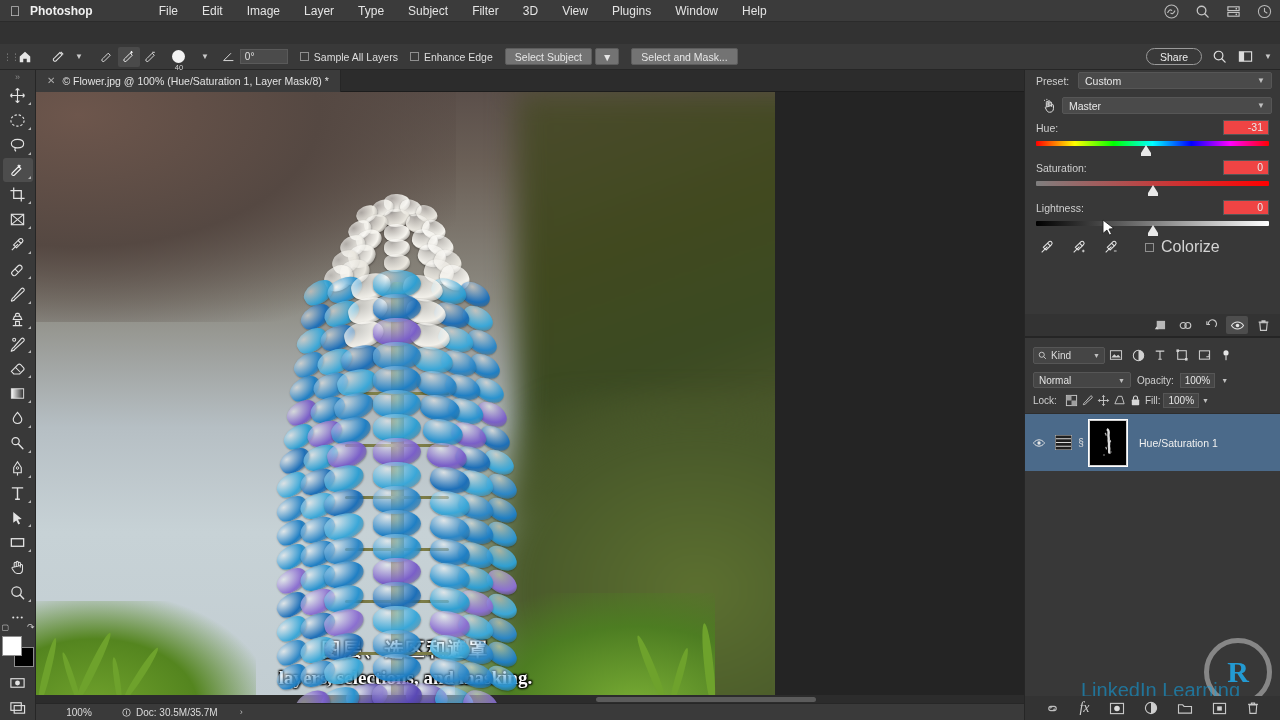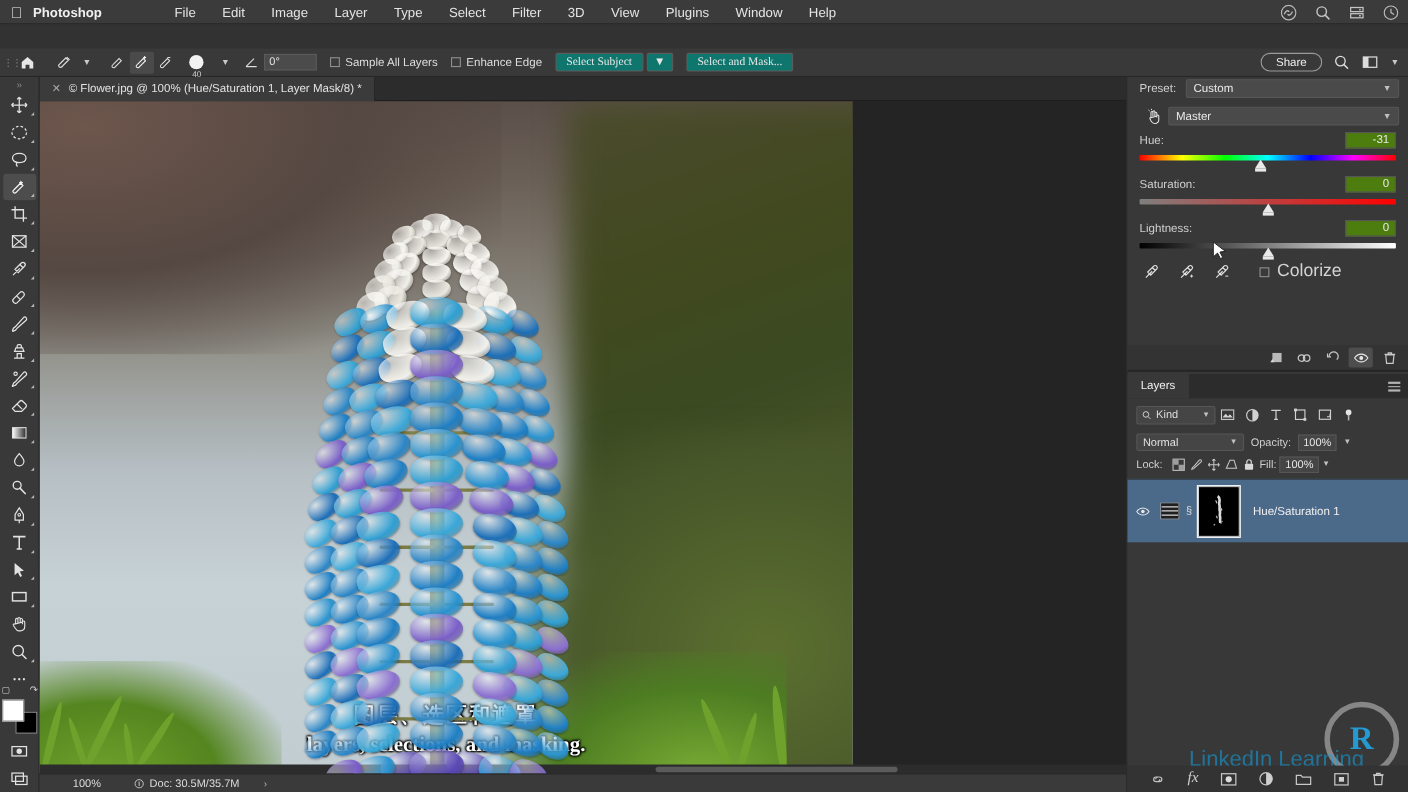--- a/index.html
+++ b/index.html
@@ -48,23 +48,23 @@
   .brushsz{ position:relative; width:34px; height:20px; display:flex; flex-direction:column;
             align-items:center; justify-content:center; }
   .brushdot{ width:13px; height:13px; border-radius:50%; background:#f2f2f2; }
   .brushnum{ font-size:7.5px; color:#cfcfcf; position:absolute; bottom:-5px; }
   .ang{ display:flex; align-items:center; gap:5px; margin-left:8px; }
   .angbox{ width:48px; height:15px; background:#4b4b4b; border:1px solid #5a5a5a; }
   .angval{ font-size:10px; color:#e0e0e0; }
   .chk{ display:flex; align-items:center; gap:5px; margin-left:12px; }
   .box{ width:9px; height:9px; border:1px solid #8f8f8f; background:#3a3a3a; }
   .obtxt{ font-size:10.5px; color:#dedede; white-space:nowrap; }
-  .obbtn{ height:17px; background:#0f766e; border:1px solid #5c5c5c; border-radius:2px;
+  .obbtn{ height:17px; background:#737373; border:1px solid #5c5c5c; border-radius:2px;
           display:flex; align-items:center; justify-content:center; padding:0 9px;
-          font-size:10.5px; color:#e6e6e6; margin-left:12px; white-space:nowrap;font-family:Liberation Serif, serif; }
+          font-size:10.5px; color:#e6e6e6; margin-left:12px; white-space:nowrap; }
   .obbtn.sm{ padding:0 6px; margin-left:3px; }
   .share{ position:absolute; right:78px; height:17px; padding:0 13px; border:1px solid #9a9a9a;
           border-radius:9px; display:flex; align-items:center; font-size:10.5px; color:#eee; }
   .optright{ position:absolute; right:8px; display:flex; align-items:center; gap:11px; }
 
   
   .tabbar{
     position:absolute; top:70px; left:36px; width:988px; height:22px;
     background:#2c2c2c; border-bottom:1px solid #1d1d1d; display:flex; align-items:center;
   }
@@ -140,21 +140,21 @@
   .plab{ font-size:10.5px; color:#cfcfcf; width:42px; }
   .psel{ flex:1; height:17px; background:#4a4a4a; border:1px solid #565656; border-radius:2px;
          display:flex; align-items:center; justify-content:space-between; padding:0 6px;
          font-size:10.5px; color:#e8e8e8; }
   .psel .cv{ font-size:8px; color:#c0c0c0; }
   .handico{ width:26px; display:flex; align-items:center; justify-content:center; }
 
   .slabel{ display:flex; align-items:center; justify-content:space-between;
            padding:0 11px; height:15px; }
   .slabel span{ font-size:10.5px; color:#cfcfcf; }
-  .sval{ width:46px; height:15px; background:#4d7c0f; border:1px solid #565656;
+  .sval{ width:46px; height:15px; background:#ef4444; border:1px solid #565656;
          text-align:right; padding-right:5px; font-size:10.5px; color:#e8e8e8; line-height:13px; }
   .strack{ position:relative; margin:6px 11px 0 11px; height:5px; border-radius:1px; }
   .t-hue{ background:linear-gradient(90deg,#ff0000,#ffff00,#00ff00,#00ffff,#0000ff,#ff00ff,#ff0000); }
   .t-sat{ background:linear-gradient(90deg,#7f7f7f,#ff0000); }
   .t-lig{ background:linear-gradient(90deg,#000000,#7f7f7f,#ffffff); }
   .thumb{ position:absolute; top:4px; width:0; height:0; margin-left:-5px;
           border-left:5px solid transparent; border-right:5px solid transparent;
           border-bottom:8px solid #e9e9e9; }
   .thumb::after{ content:""; position:absolute; left:-5px; top:8px; width:10px; height:3px; background:#e9e9e9;}
   .sgap{ height:14px; }
@@ -225,21 +225,21 @@
 <div class="app">
 
   <div class="macbar">
     <div class="apple"></div>
     <div class="appname">Photoshop</div>
     <div class="mitem">File</div>
     <div class="mitem">Edit</div>
     <div class="mitem">Image</div>
     <div class="mitem">Layer</div>
     <div class="mitem">Type</div>
-    <div class="mitem">Select</div>
+    <div class="mitem">Subject</div>
     <div class="mitem">Filter</div>
     <div class="mitem">3D</div>
     <div class="mitem">View</div>
     <div class="mitem">Plugins</div>
     <div class="mitem">Window</div>
     <div class="mitem">Help</div>
 
     <div class="macright">
       <svg class="ic" viewBox="0 0 16 16">
         <circle cx="8" cy="8" r="7" fill="none" stroke="#cfcfcf" stroke-width="1.1"></circle>
@@ -799,28 +799,20 @@
         <div class="pfbtn">
           <svg width="15" height="13" viewBox="0 0 16 14">
               <path d="M4 4h8l-.8 8.2H4.8z" fill="none" stroke="#c8c8c8" stroke-width="1.2"></path>
               <path d="M2.8 3.4h10.4M6.4 3.4V2h3.2v1.4" fill="none" stroke="#c8c8c8" stroke-width="1.2"></path>
             </svg>
         </div>
       </div>
     </div>
 
     <div class="layersPanel">
-      <div class="ptabs">
-        <div class="ptab on">Layers</div>
-        <div class="pmenu">
-            <i></i>
-            <i></i>
-            <i></i>
-          </div>
-      </div>
 
       <div class="lfilter">
         <div class="kindsel">
           <svg width="9" height="9" viewBox="0 0 12 12">
               <circle cx="5" cy="5" r="3.4" fill="none" stroke="#cfcfcf" stroke-width="1.2"></circle>
               <line x1="7.6" y1="7.6" x2="10.5" y2="10.5" stroke="#cfcfcf" stroke-width="1.2"></line>
             </svg>
           <span style="flex:1">Kind</span>
           <span style="font-size:7px;color:#c0c0c0">▼</span>
         </div>

